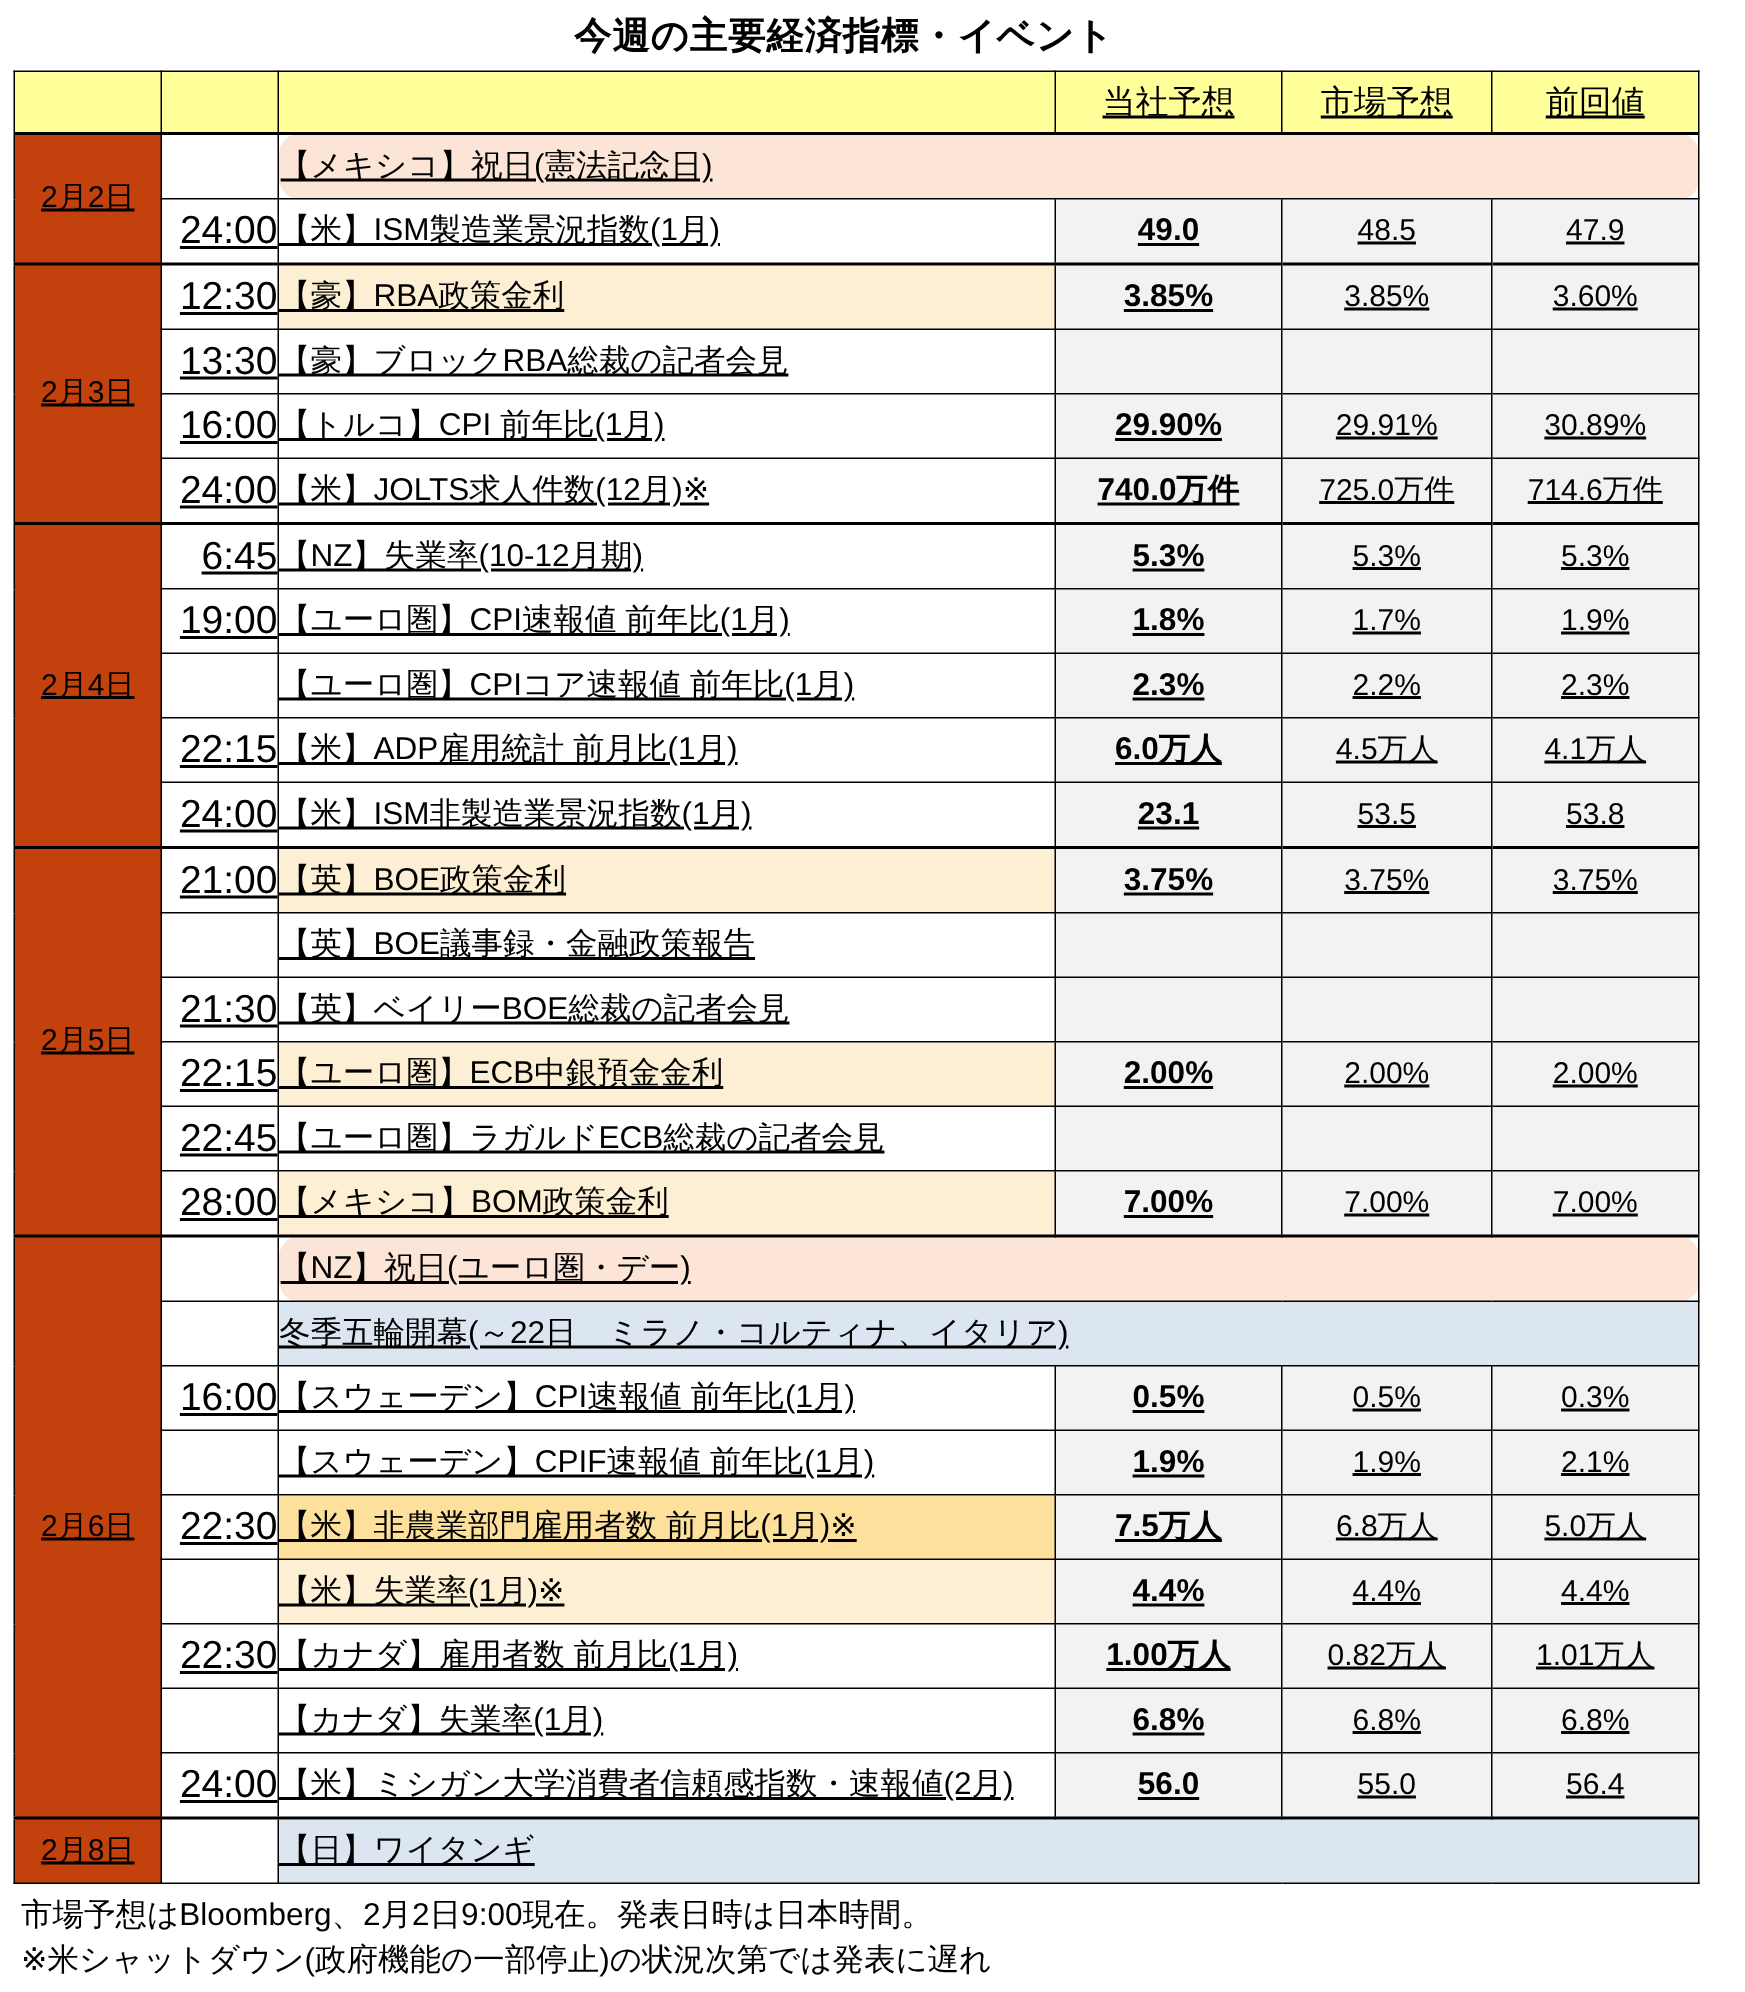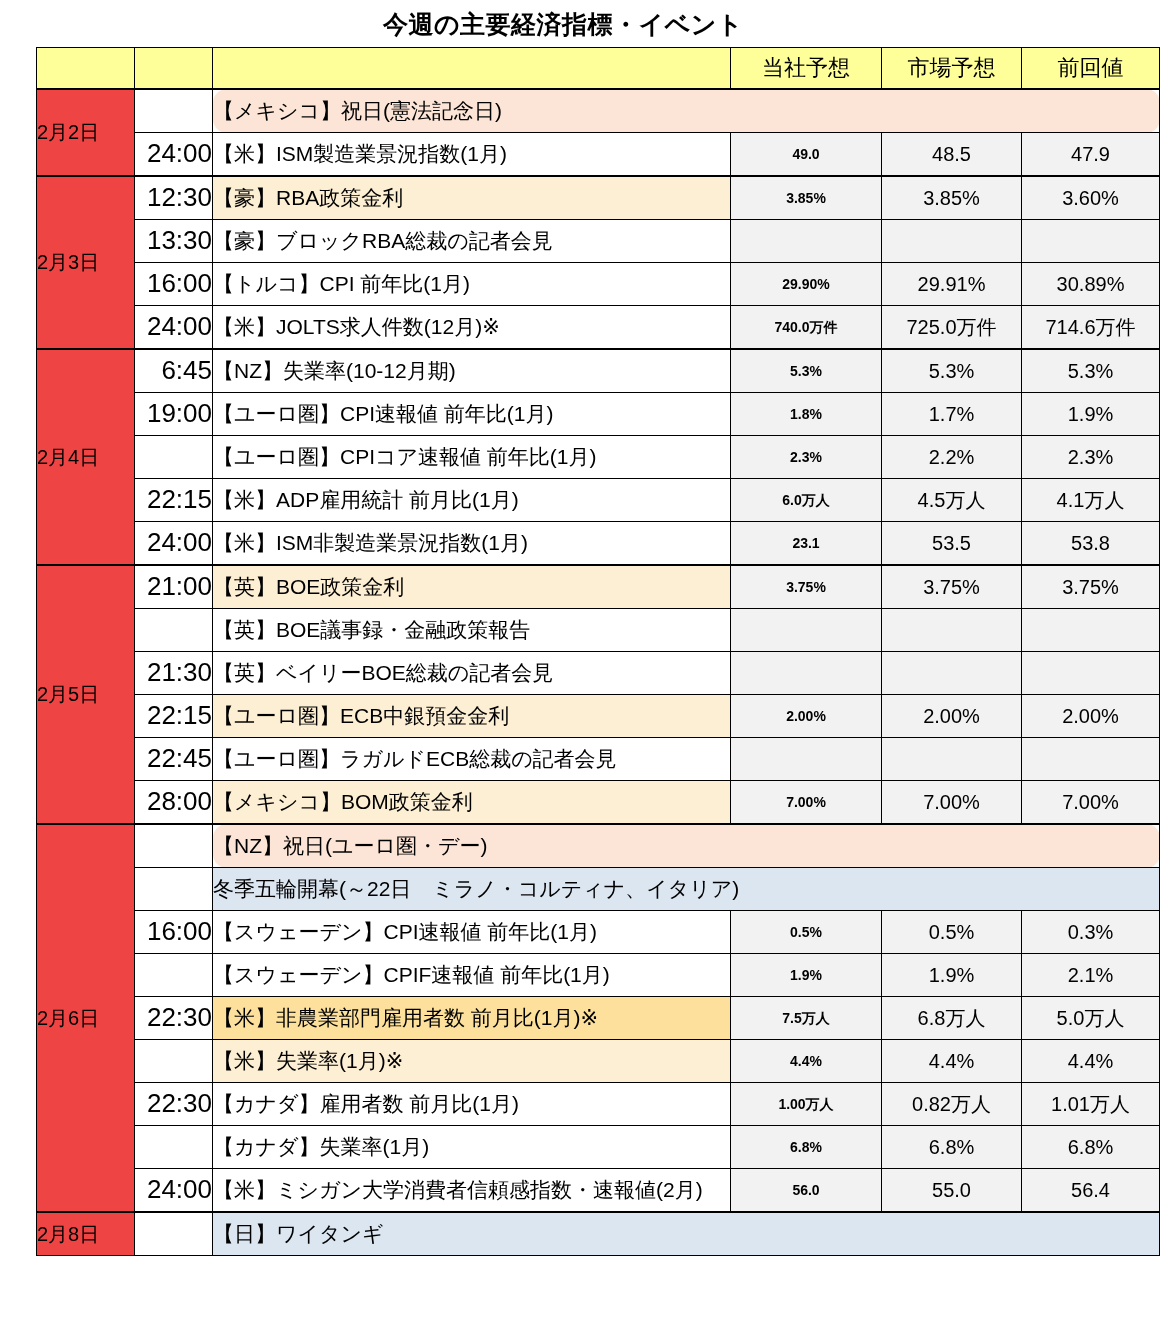--- a/index.html
+++ b/index.html
@@ -26,22 +26,23 @@
     text-align: center;
     font-size: 25px;
     font-weight: bold;
     letter-spacing: 0.5px;
     padding-top: 9px;
     padding-bottom: 8px;
     line-height: 1.2;
   }
 
   .table-wrap {
-    margin: 0 20px 0 36px;
+    margin: 0 20px 0 9px;
     width: 1123px;
+    text-decoration: underline;
   }
 
   table.cal {
     border-collapse: collapse;
     table-layout: fixed;
     width: 1123px;
     background: #ffffff;
   }
 
   table.cal col.c-date  { width: 98px; }
@@ -65,23 +66,23 @@
     height: 40px;
     text-align: center;
     font-size: 22px;
     font-weight: bold;
   }
 
   
   .r td { height: 42px; }
 
   td.date {
-    text-align: left;
+    text-align: center;
     font-size: 20px;
-    background: #ef4444;
+    background: #c2410c;
     border-top-color: #000000;
   }
   td.time {
     text-align: right;
     font-size: 26px;
     padding-right: 5px;
     background: #ffffff;
   }
   td.event {
     text-align: left;
@@ -89,21 +90,21 @@
     padding-left: 6px;
     background: #ffffff;
     white-space: nowrap;
     overflow: hidden;
   }
   td.val {
     text-align: center;
     font-size: 20px;
     background: #F2F2F2;
   }
-  td.val.own { font-weight: bold; font-size: 14px; }
+  td.val.own { font-weight: bold; font-size: 21px; }
   td.val.blank { background: #F2F2F2; }
 
   
   .fill-holiday  { background: #FCE4D6 !important; border-radius: 14px; }
   .fill-event    { background: #DCE6F1 !important; }
   .fill-rate     { background: #FDEFD3 !important; }
   .fill-rate-hi  { background: #FCE09B !important; }
   .fill-plain    { background: #ffffff !important; }
 
   
@@ -333,14 +334,18 @@
           </tr>
           <tr class="r group-start">
             <td class="date date-merge" rowspan="1">2月8日</td>
             <td class="time"></td>
             <td class="event fill-event wide" colspan="4">【日】ワイタンギ</td>
           </tr>
         </tbody>
     </table>
   </div>
 
+  <div class="footnotes" id="footnotes">
+      <div>市場予想はBloomberg、2月2日9:00現在。発表日時は日本時間。</div>
+      <div>※米シャットダウン(政府機能の一部停止)の状況次第では発表に遅れ</div>
+    </div>
 
 </div>
 
 </body></html>

